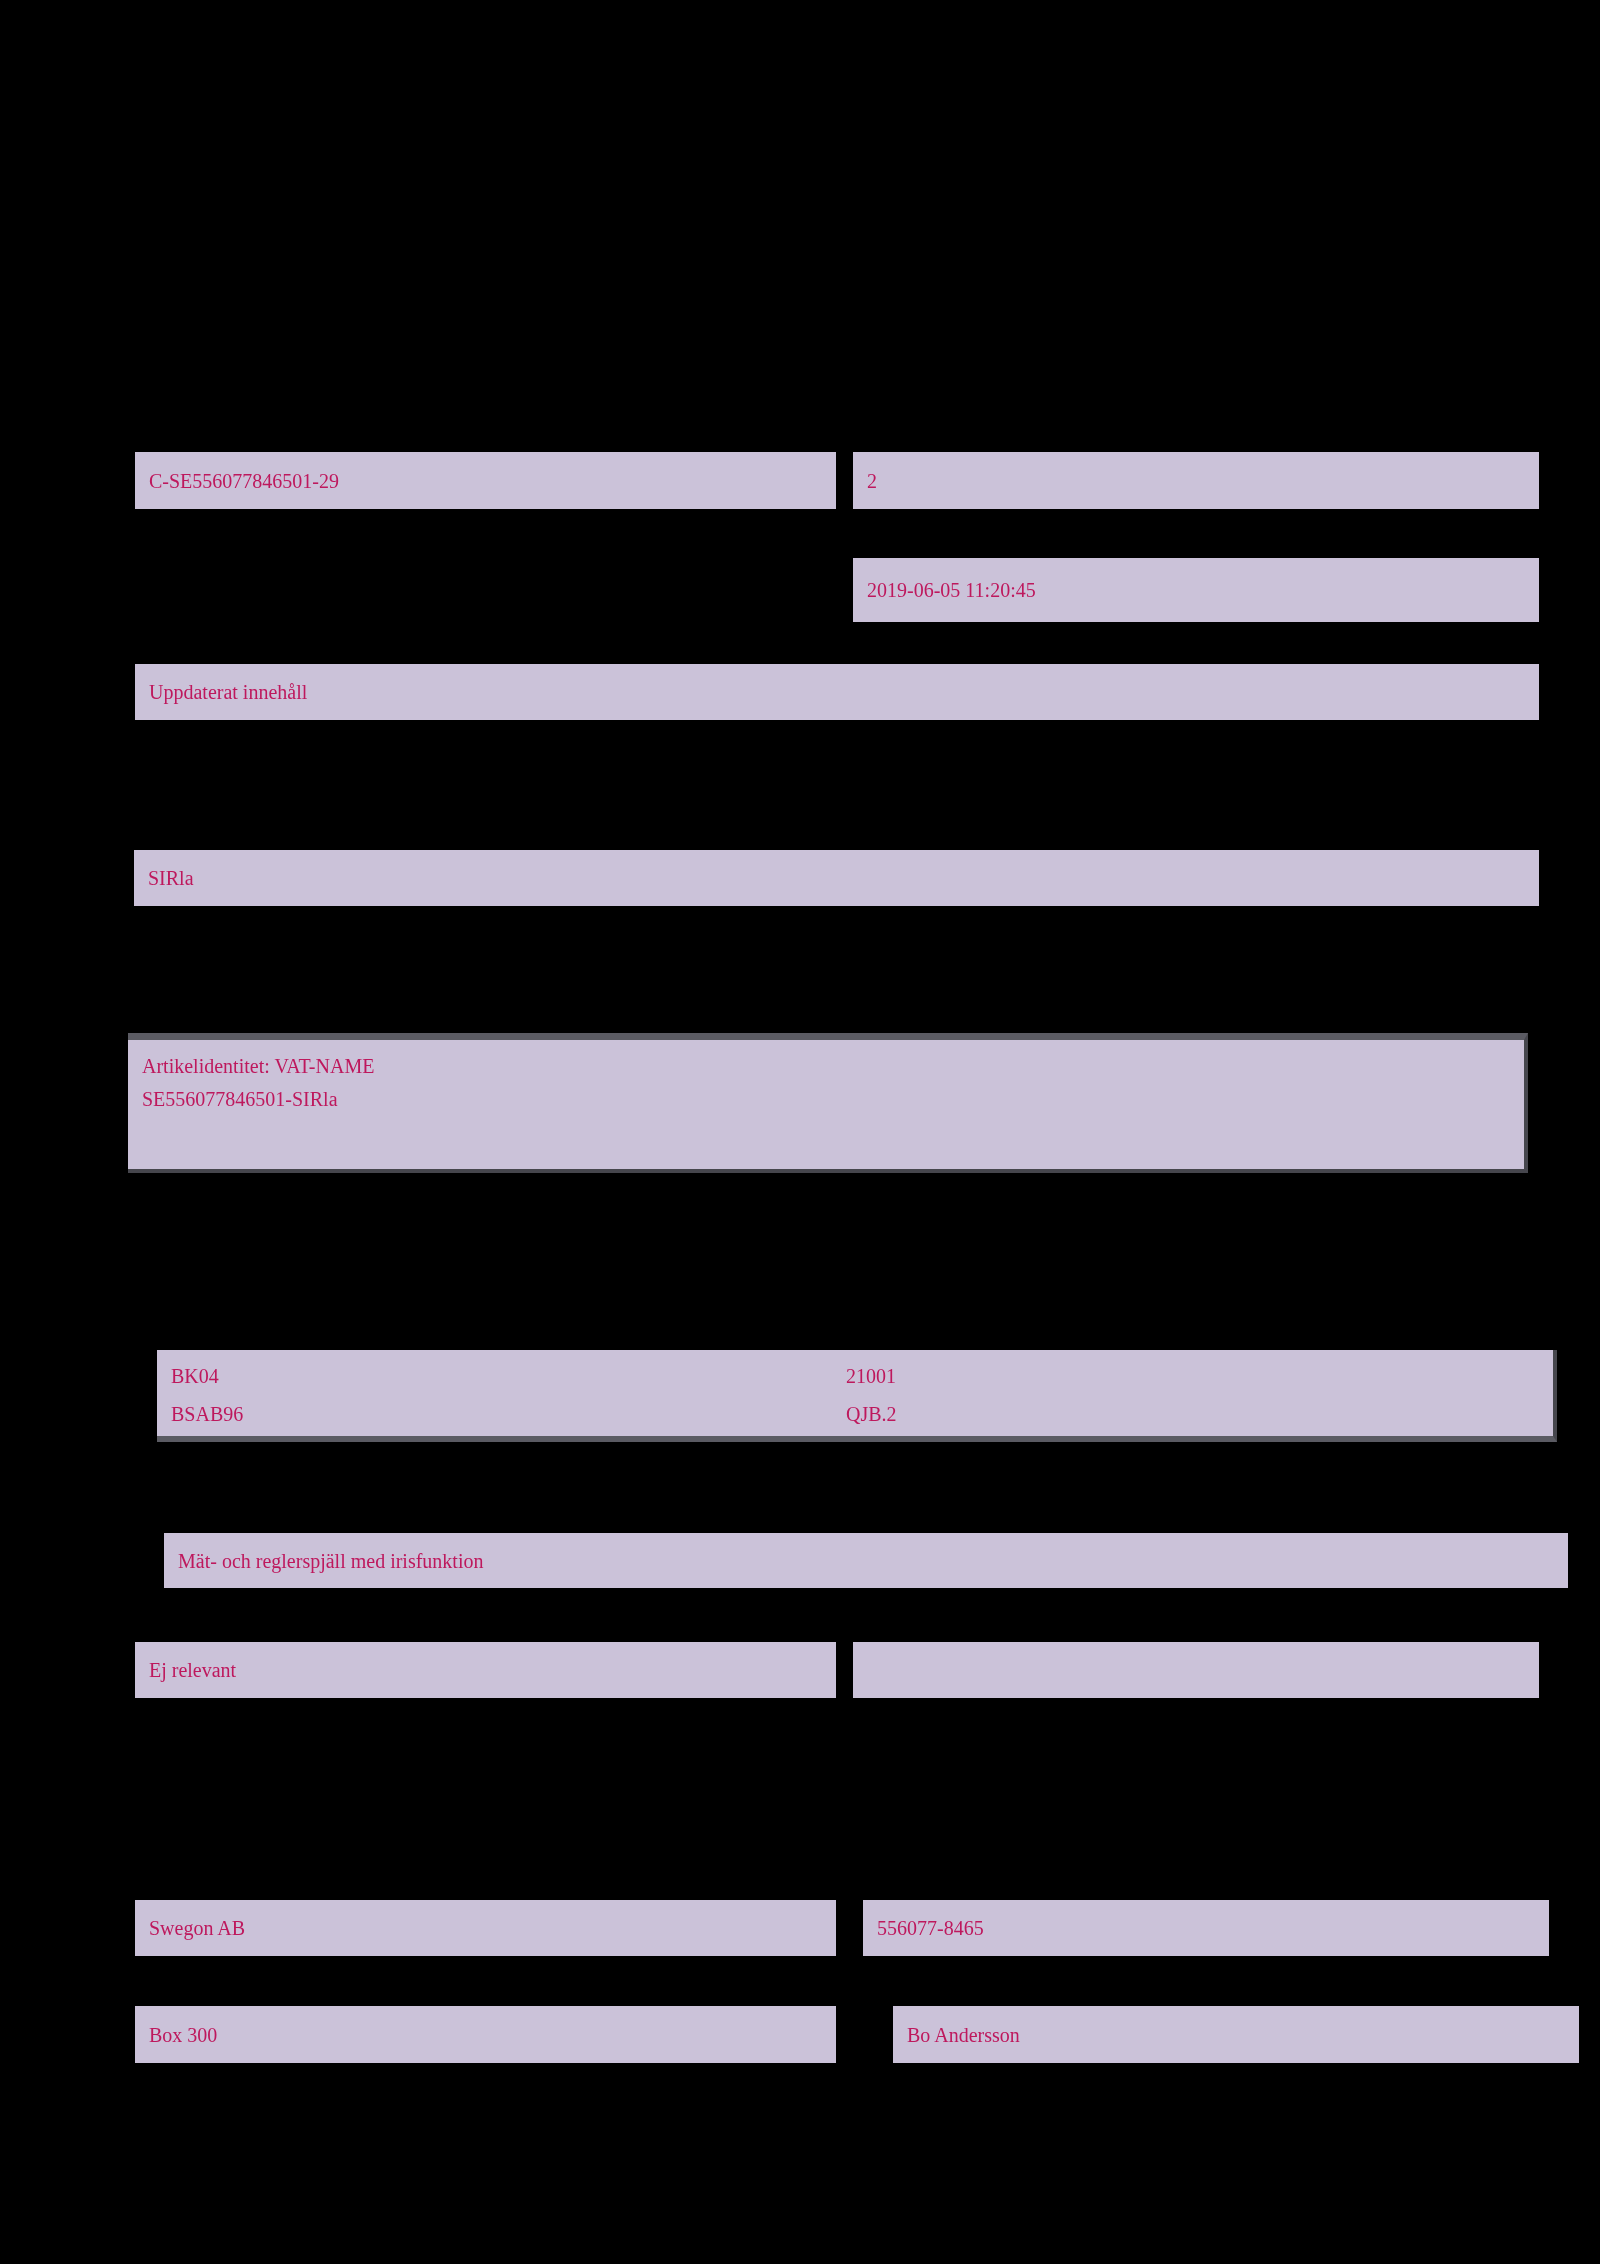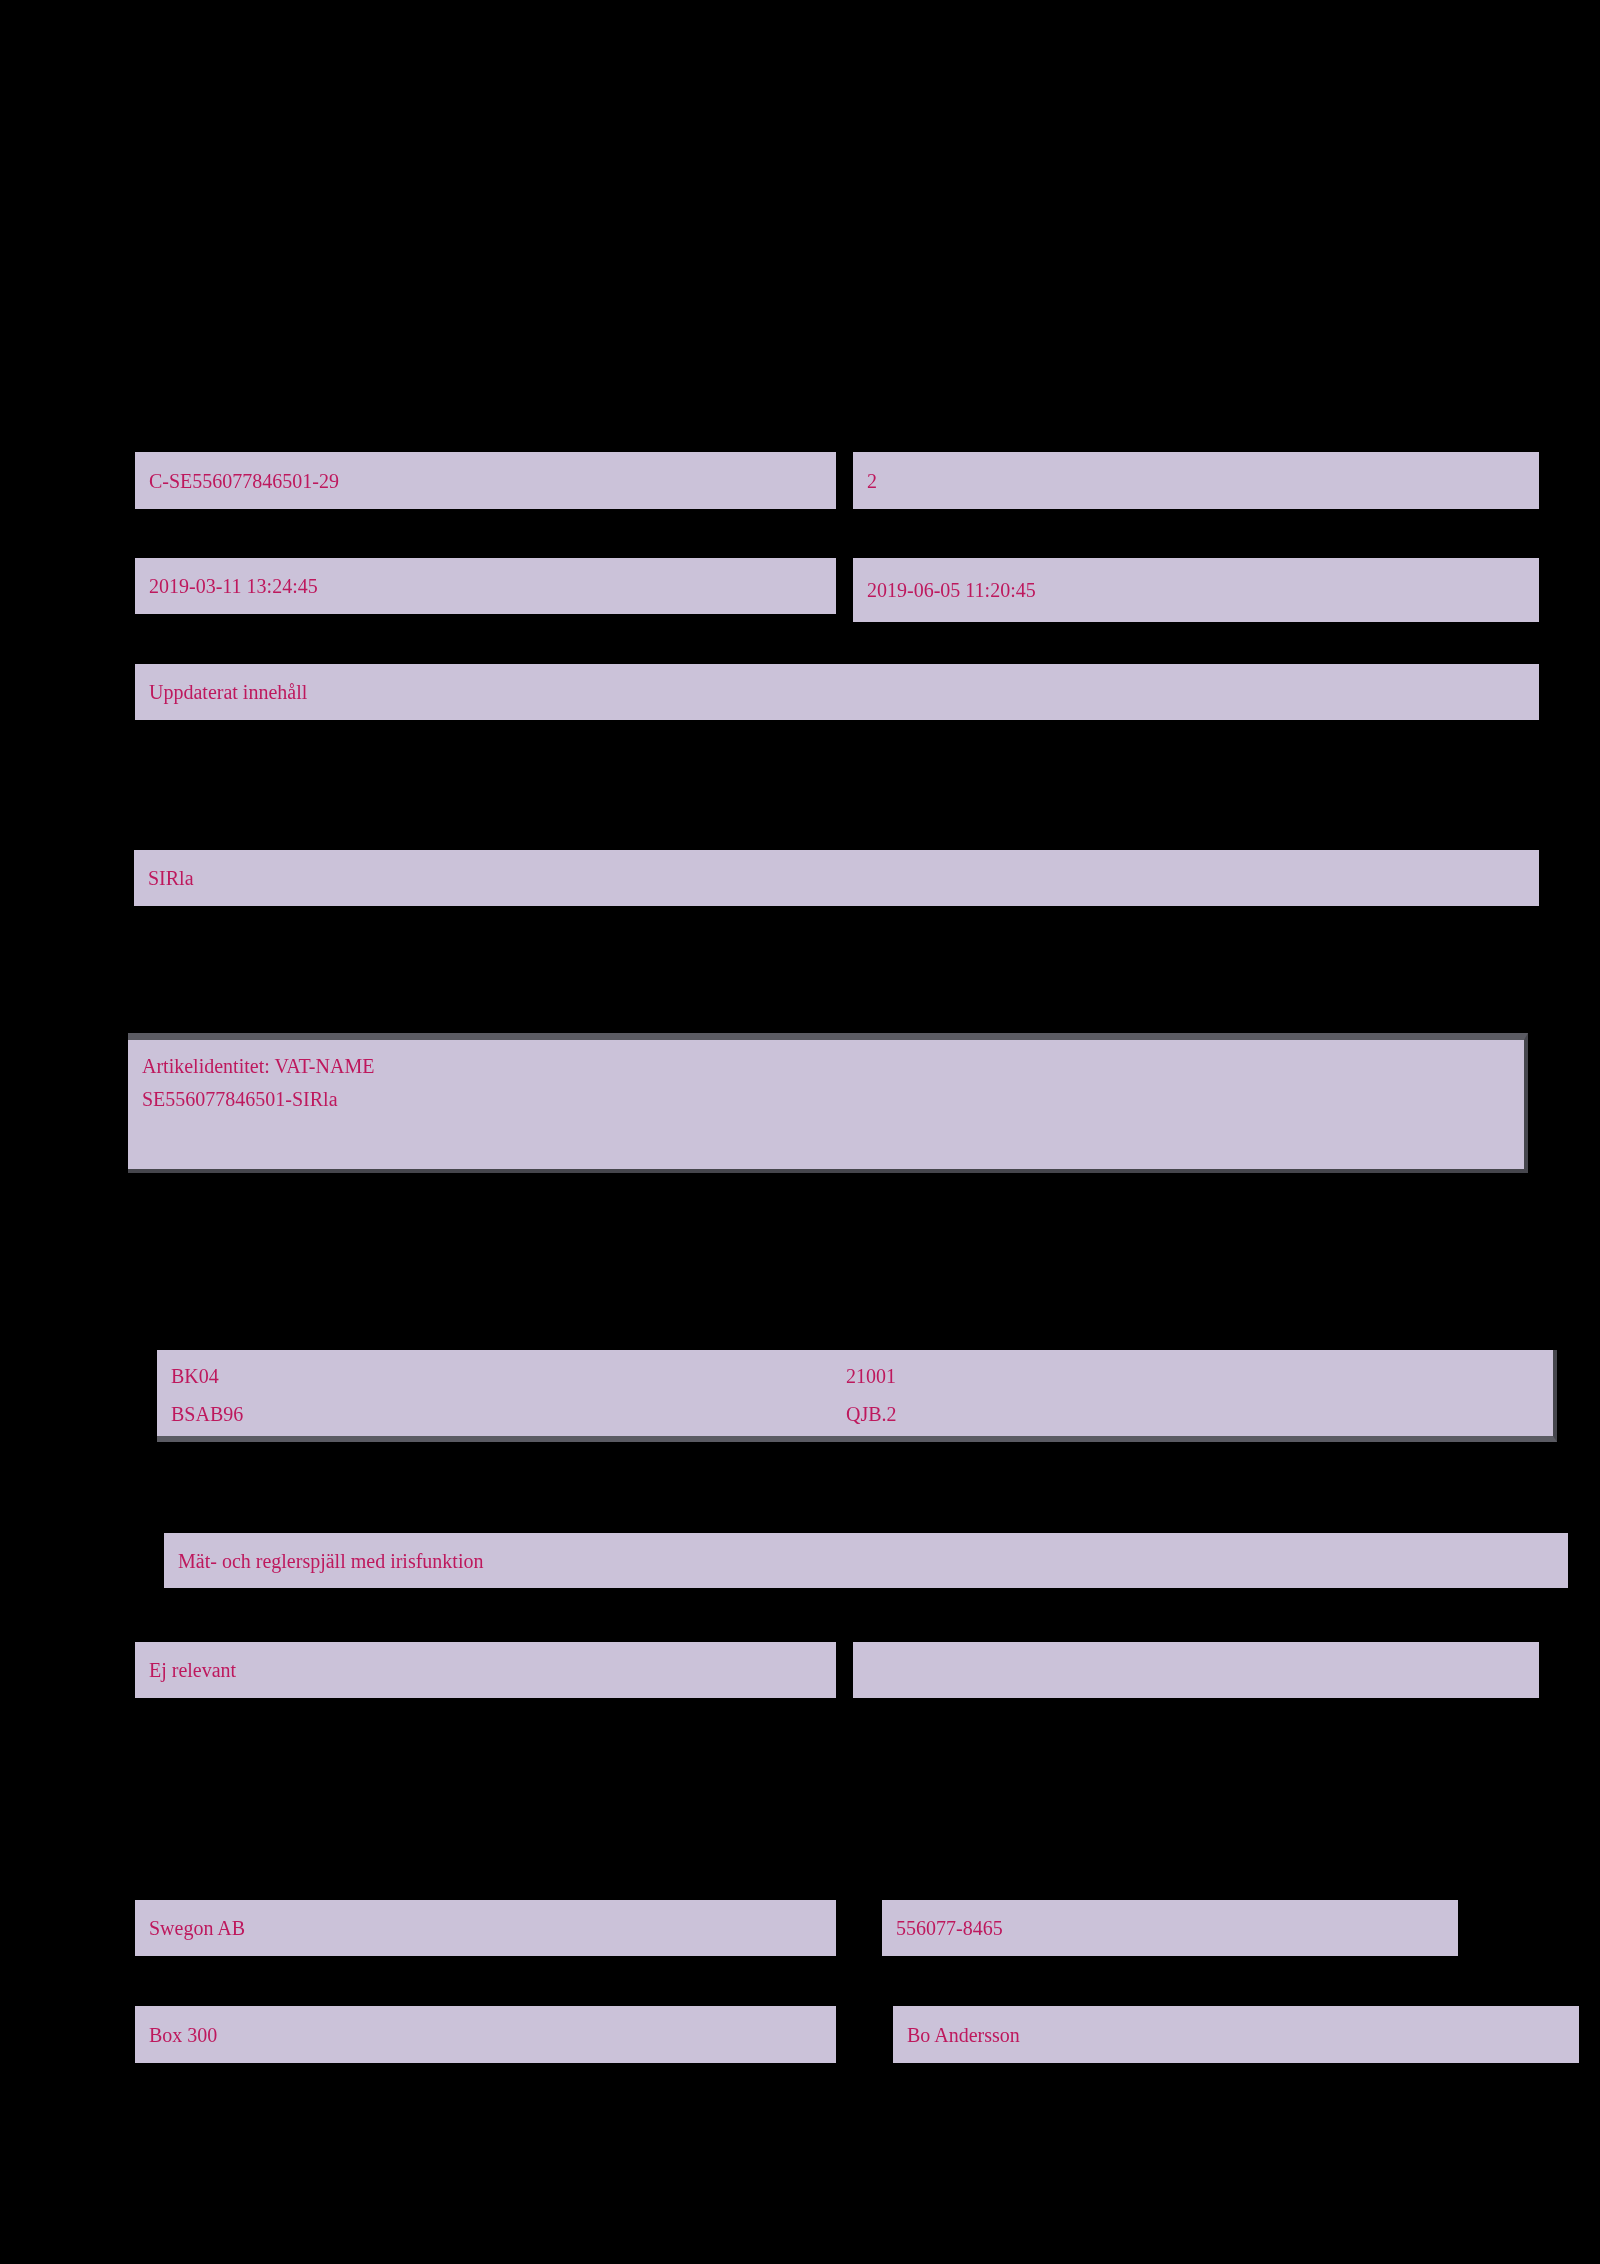--- a/index.html
+++ b/index.html
@@ -63,21 +63,20 @@
   }
 </style>
 </head>
 <body>
 
 <div id="page">
 
   <div class="field" style="left:135px; top:452px; width:701px; height:57px;">C-SE556077846501-29</div>
   <div class="field" style="left:853px; top:452px; width:686px; height:57px;">2</div>
 
-  <div class="field" style="left:135px; top:558px; width:701px; height:56px;">2019-03-11 13:24:45</div>
   <div class="field" style="left:853px; top:558px; width:686px; height:64px;">2019-06-05 11:20:45</div>
 
   <div class="field" style="left:134px; top:850px; width:1405px; height:56px;">SIRla</div>
 
   <div class="field" style="left:135px; top:664px; width:1404px; height:56px;">Uppdaterat innehåll</div>
 
   <div class="panel panel-a" style="left:128px; top:1033px; width:1400px; height:140px;">
     <div class="panel-line">Artikelidentitet: VAT-NAME</div>
     <div class="panel-line">SE556077846501-SIRla</div>
   </div>
@@ -92,18 +91,18 @@
       <span class="class-code">QJB.2</span>
     </div>
   </div>
 
   <div class="field" style="left:135px; top:1533px; width:1404px; height:55px;margin-left:29px;">Mät- och reglerspjäll med irisfunktion</div>
 
   <div class="field" style="left:135px; top:1642px; width:701px; height:56px;">Ej relevant</div>
   <div class="field" style="left:853px; top:1642px; width:686px; height:56px;"></div>
 
   <div class="field" style="left:135px; top:1900px; width:701px; height:56px;">Swegon AB</div>
-  <div class="field" style="left:882px; top:1900px; width:576px; height:56px;">556077-8465</div>
+  <div class="field" style="left:863px; top:1900px; width:686px; height:56px;">556077-8465</div>
 
   <div class="field" style="left:135px; top:2006px; width:701px; height:57px;">Box 300</div>
   <div class="field" style="left:853px; top:2006px; width:686px; height:57px;margin-left:40px;">Bo Andersson</div>
 
 </div>
 
 </body></html>

